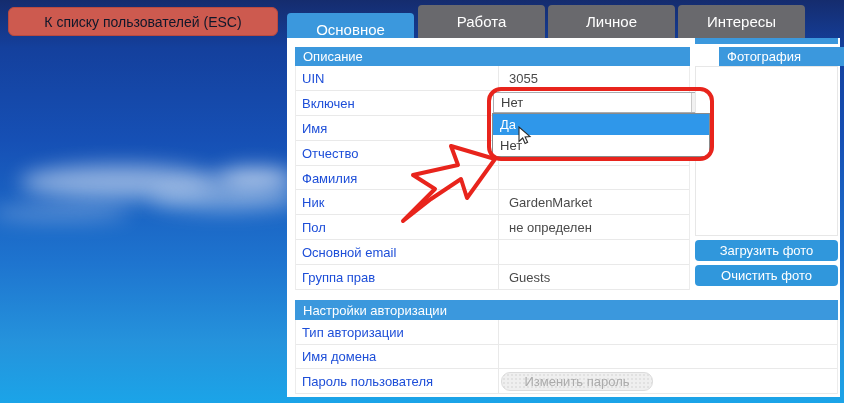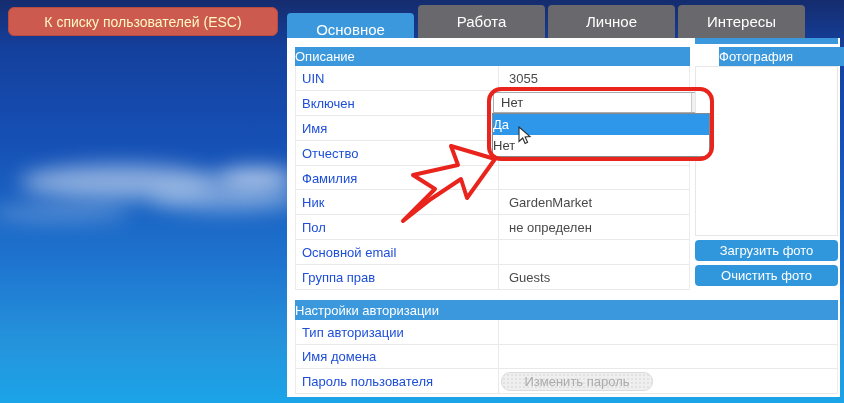--- a/index.html
+++ b/index.html
@@ -7,32 +7,32 @@
   body { font-family:"Liberation Sans", sans-serif; }
   .screen { position:relative; width:844px; height:403px; overflow:hidden;
     background:linear-gradient(180deg,#152c6e 0%,#14409d 12%,#1650b5 35%,#1e74cf 65%,#2593dc 85%,#1ba4e8 100%); }
   .cloud { position:absolute; border-radius:50%; filter:blur(10px); background:rgba(255,255,255,.5); }
   .c1 { left:20px; top:165px; width:200px; height:34px; }
   .c2 { left:150px; top:185px; width:150px; height:26px; opacity:.8; }
   .c3 { left:215px; top:168px; width:80px; height:20px; background:rgba(255,255,255,.68); }
   .c4 { left:-10px; top:205px; width:140px; height:16px; opacity:.55; }
 
   .back-btn { position:absolute; left:8px; top:7px; width:270px; height:29px; background:#cd5a4f;
-    border:1px solid #b94a40; border-radius:6px; color:#fef9c3; font-size:14px;
+    border:1px solid #b94a40; border-radius:6px; color:#0f172a; font-size:14px;
     display:flex; align-items:center; justify-content:center; cursor:pointer; }
 
   .tab { position:absolute; top:5px; width:127px; height:33px; border-radius:4px 4px 0 0;
     display:flex; align-items:center; justify-content:center; color:#fff; font-size:15px; cursor:pointer; }
   .tab.inactive { background:#69696d; }
   .tab.active { background:#3b98dd; }
 
   .panel { position:absolute; left:287px; top:38px; width:553px; height:359px; background:#fff; }
 
   .bar { position:absolute; background:#3b98dd; color:#fff; font-size:13px;
-    display:flex; align-items:center; }
+    display:flex; align-items:center; padding-left:8px; }
   .desc-header { left:8px; top:9px; width:395px; height:19px; }
   .photo-strip { position:absolute; left:408px; top:0; width:143px; height:6px; background:#3b98dd; }
   .photo-header { left:408px; top:9px; width:143px; height:19px;margin-left:24px; }
   .auth-header { left:8px; top:262px; width:543px; height:20px; }
 
   .rows { position:absolute; border-left:1px solid #ececec; border-right:1px solid #ececec; background:#fff; }
   .desc-rows { left:8px; top:28px; width:395px; }
   .auth-rows { left:8px; top:282px; width:543px; }
   .rows::before { content:""; position:absolute; left:202px; top:0; bottom:0; border-left:1px solid #e9e9e9; }
   .row { position:relative; height:24.9px; border-bottom:1px solid #e9e9e9; }
@@ -41,21 +41,21 @@
   .row .val { position:absolute; left:213px; top:50%; transform:translateY(-50%); font-size:13px; color:#4a4a4a; white-space:nowrap; }
 
   .select { position:absolute; left:197px; top:1px; width:218px; height:21px; background:#fff;
     border:1px solid #a9adb2; display:flex; align-items:center; cursor:pointer; }
   .select .sel-text { font-size:13px; color:#3f3f3f; padding-left:7px; }
   .select .chev { position:absolute; right:0; top:0; width:19px; height:100%; background:#f1f1f1;
     border-left:1px solid #c9c9c9; display:flex; align-items:center; justify-content:center; }
 
   .dropdown { position:absolute; left:492px; top:113px; width:218px; height:44px; background:#fff;
     border:1px solid #8a8a8a; z-index:30; }
-  .opt { height:21px; display:flex; align-items:center; font-size:13px; color:#3f3f3f; cursor:pointer; }
+  .opt { height:21px; display:flex; align-items:center; padding-left:7px; font-size:13px; color:#3f3f3f; cursor:pointer; }
   .opt.hl { background:#2f97ea; color:#fff; }
 
   .photo-box { position:absolute; left:408px; top:28px; width:143px; height:170px; background:#fff; border:1px solid #e7e7e7; }
   .blue-btn { position:absolute; left:408px; width:143px; height:21px; background:#3097dc; color:#fff;
     font-size:13px; border:none; border-radius:4px; display:flex; align-items:center; justify-content:center; cursor:pointer; }
   .upload { top:202px; } .clear { top:227px; }
 
   .disabled-btn { position:absolute; left:205px; top:3px; width:152px; height:19px; border-radius:9px;
     background:#efefef; background-image:radial-gradient(#e1e1e1 1px, transparent 1px); background-size:4px 4px;
     border:1px solid #dcdcdc; color:#ababab; font-size:13px; display:flex; align-items:center; justify-content:center; }

